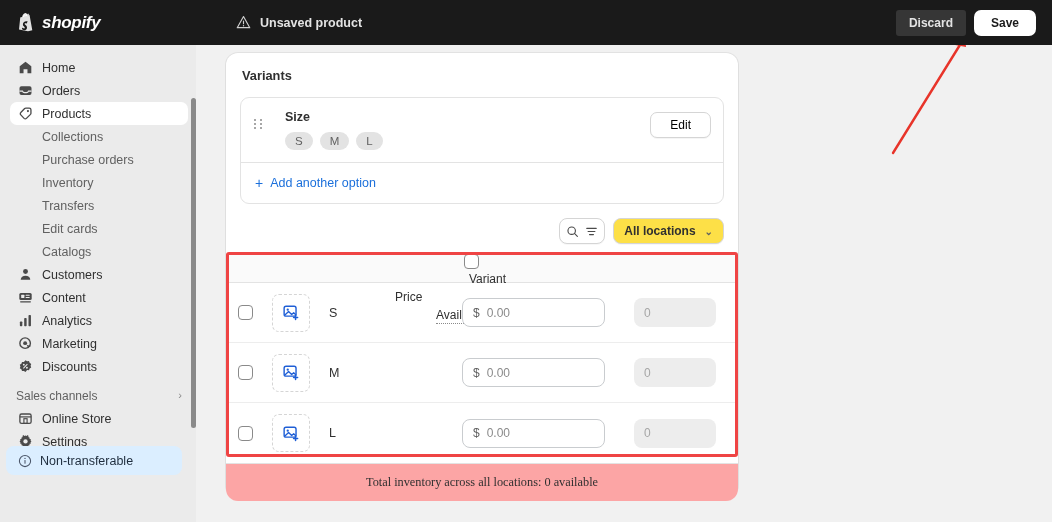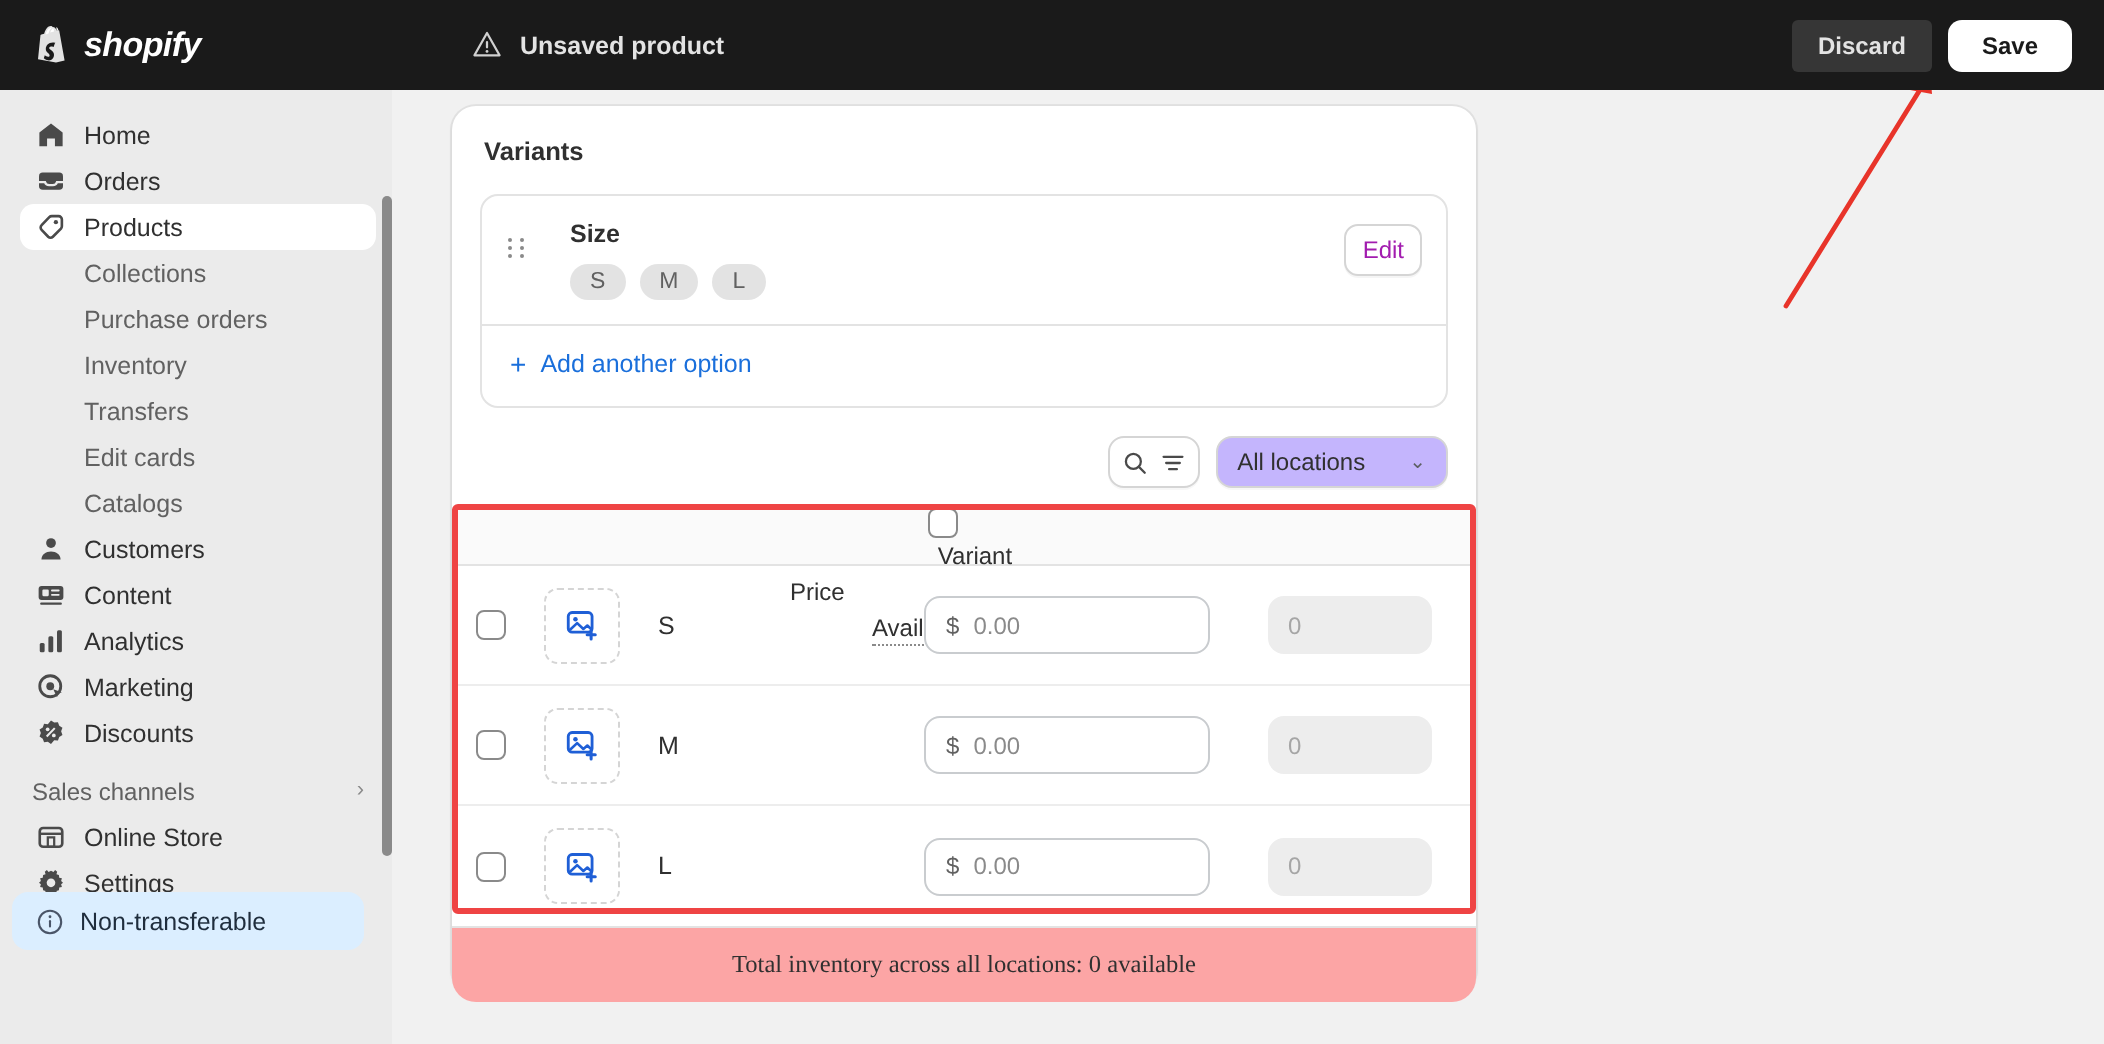--- a/index.html
+++ b/index.html
@@ -153,23 +153,23 @@
   .option-name {
     font-size: 12.5px; font-weight: bold; color: #303030; margin-bottom: 8px;
   }
   .pills { display: flex; gap: 7px; }
   .pill {
     background: #e3e3e3; color: #616161;
     border-radius: 11px; font-size: 11.5px;
     padding: 3px 10px; cursor: pointer;
   }
   .btn-edit {
-    background: #ffffff; color: #a21caf;
+    background: #ffffff; color: #000000;
     border: 1px solid #d5d5d5; border-radius: 7px;
-    font-size: 12px; padding: 5px 8px; cursor: pointer;
+    font-size: 12px; padding: 5px 19px; cursor: pointer;
     font-family: inherit; margin-top: 2px;
     box-shadow: 0 1px 0 rgba(0,0,0,.04);
   }
   .option-foot {
     border-top: 1px solid #e3e3e3;
     padding: 11px 14px;
   }
   .add-option {
     color: #1a6fdb; font-size: 12.5px; cursor: pointer;
     display: inline-flex; align-items: center; gap: 7px;
@@ -181,25 +181,26 @@
     gap: 8px; padding: 14px 14px 10px 14px;
   }
   .seg-group {
     display: inline-flex; align-items: center;
     background: #ffffff; border: 1px solid #d5d5d5;
     border-radius: 8px; height: 26px; padding: 0 6px; gap: 6px;
     cursor: pointer; box-shadow: 0 1px 0 rgba(0,0,0,.03);
   }
   .seg-group svg { display: block; }
   .loc-select {
-    display: inline-flex; align-items: center; gap: 22px;
-    background: #c4b5fd; border: 1px solid #d5d5d5;
+    display: inline-flex; align-items: center; gap: 9px;
+    background: #fde047; border: 1px solid #d5d5d5;
     border-radius: 8px; height: 26px; padding: 0 10px;
     font-size: 12px; color: #303030; cursor: pointer;
     box-shadow: 0 1px 0 rgba(0,0,0,.03);
+    font-weight: bold;
   }
   .loc-select .cv { font-size: 10px; color: #5c5f62; }
 
   
   .vtable { margin: 0 0 0 0; }
   .vhead {
     display: flex; align-items: center;
     height: 29px; background: #fafafa;
     border-bottom: 1px solid #e3e3e3;
     padding: 0 14px 0 12px;

